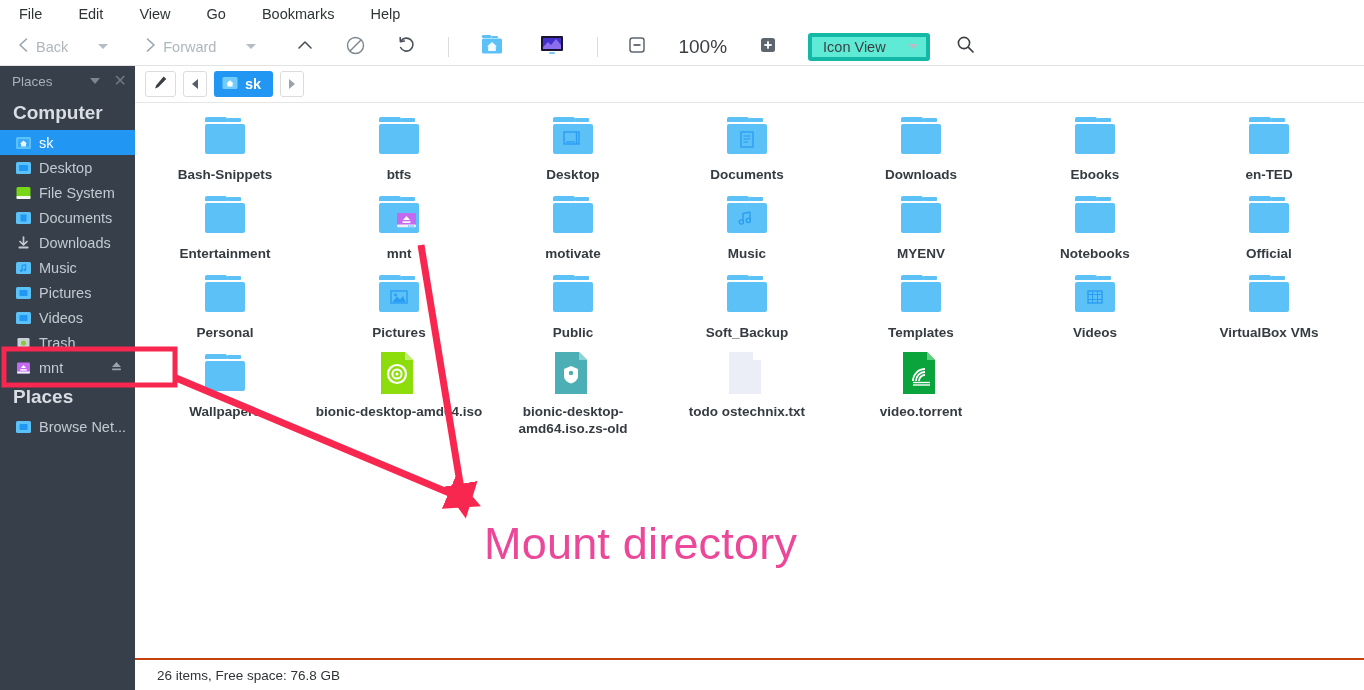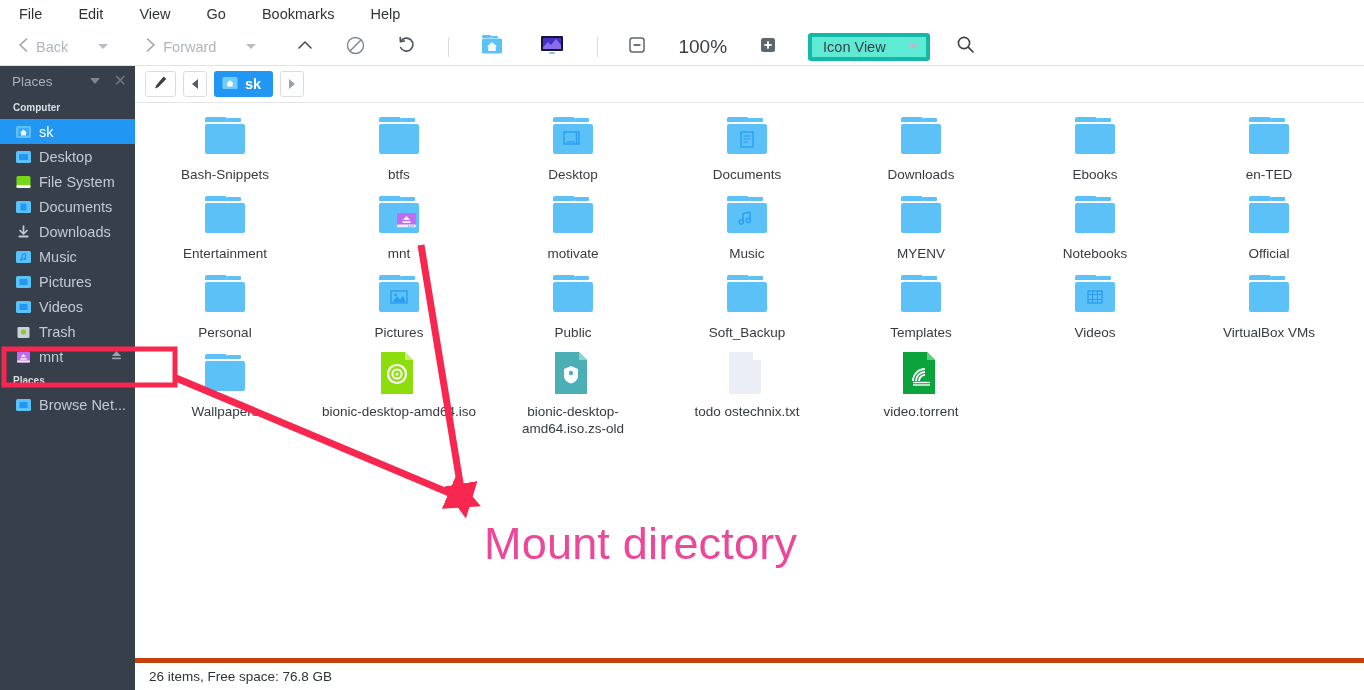--- a/index.html
+++ b/index.html
@@ -60,21 +60,21 @@
     height: 30px; display: flex; align-items: center;
     padding: 0 8px 0 12px; color: #a7b0bb; font-size: 13.5px;
     justify-content: space-between; background: #363f4a;
   }
   .places-hdr .lbl { flex: 1; }
   .ph-chev { width: 0; height: 0; border-left: 5px solid transparent;
              border-right: 5px solid transparent; border-top: 6px solid #7d8691;
              margin-right: 14px; }
   .ph-close { color: #6f7984; font-size: 16px; line-height: 14px; }
   .sb-group {
-    color: #d9dee3; font-size: 10px; font-weight: bold;
+    color: #d9dee3; font-size: 19px; font-weight: bold;
     padding: 6px 0 6px 13px;
   }
   .sb-item {
     height: 25px; display: flex; align-items: center;
     padding-left: 16px; gap: 8px; color: #c3cad2; font-size: 14.5px;
   }
   .sb-item.active { background: #2196f3; color: #ffffff; }
   .sb-item .eject { margin-left: auto; margin-right: 12px; }
 
   
@@ -111,20 +111,21 @@
   .cell {
     width: 174px; height: 79px;
     display: flex; flex-direction: column; align-items: center;
     padding-top: 6px;
   }
   .cell .ic { width: 48px; height: 44px; position: relative; }
   .cell .nm {
     margin-top: 5px; font-size: 13.5px; color: #353b40;
     text-align: center; line-height: 17px; width: 168px;
     word-wrap: break-word;
+    font-weight: bold;
   }
 
   
   .folder { position: relative; width: 48px; height: 40px; }
   .folder .tab {
     position: absolute; left: 4px; top: 0px; width: 22px; height: 5px;
     background: #5bc1f7; border-radius: 2px 2px 0 0;
   }
   .folder .tab2 {
     position: absolute; left: 26px; top: 1px; width: 14px; height: 4px;
@@ -137,22 +138,22 @@
   .folder .gl {
     position: absolute; left: 12px; top: 13px; width: 24px; height: 19px;
     opacity: .85;
   }
 
   
   .doc { position: relative; width: 40px; height: 46px; margin-top: -2px; }
 
   
   .statusbar {
-    height: 32px; border-top: 5px solid #c2410c; background: #fff;
-    display: flex; align-items: center; padding-left: 14px;
+    height: 32px; border-top: 2px solid #c2410c; background: #fff;
+    display: flex; align-items: center; padding-left: 22px;
     font-size: 13.5px; color: #2e3436;
   }
 
   
   .anno-svg { position: absolute; left: 0; top: 0; width: 1364px; height: 690px;
               pointer-events: none; }
   .anno-text {
     position: absolute; left: 484px; top: 518px;
     font-size: 45px; color: #ec4899; letter-spacing: .2px;
     font-family: "Liberation Sans", "DejaVu Sans", sans-serif;

